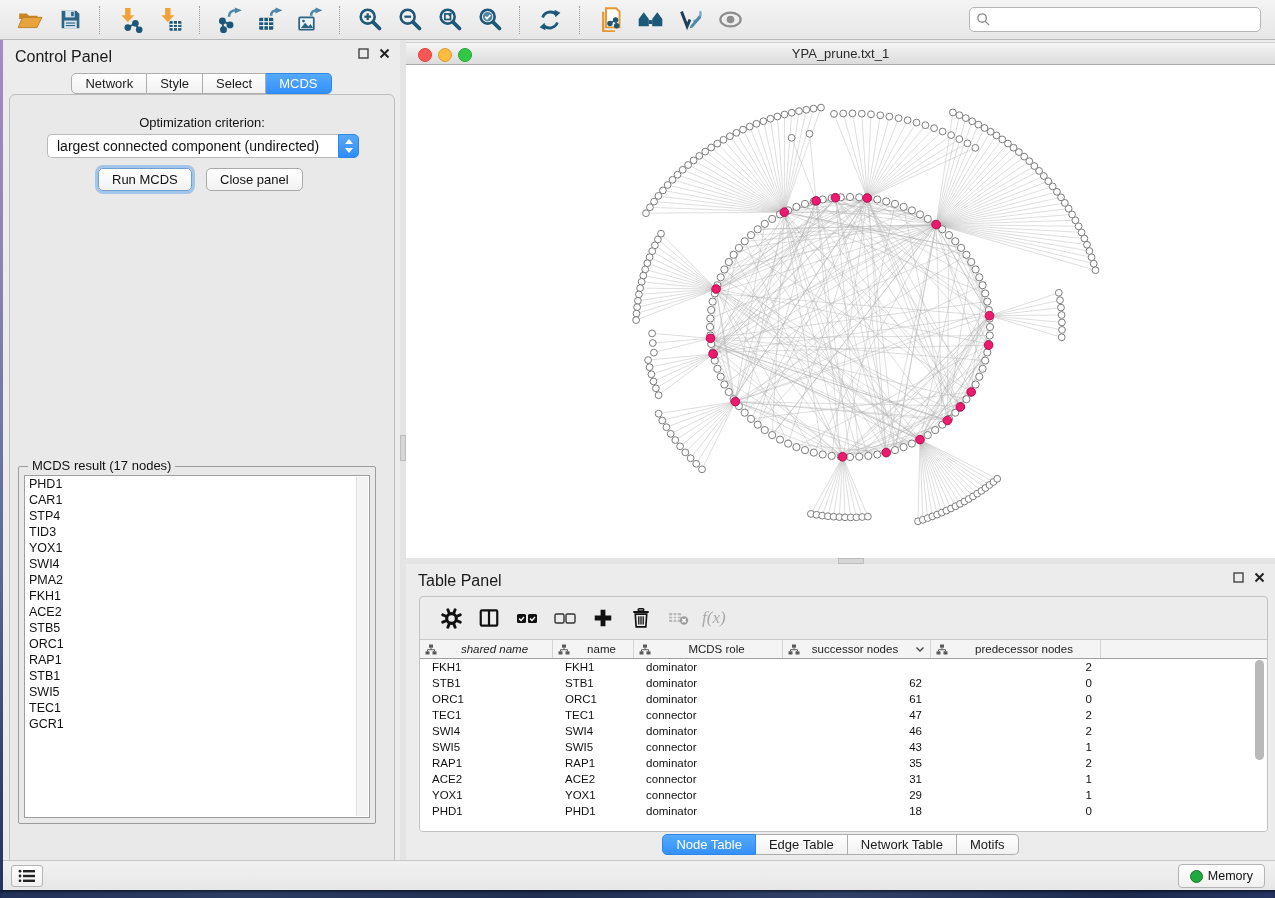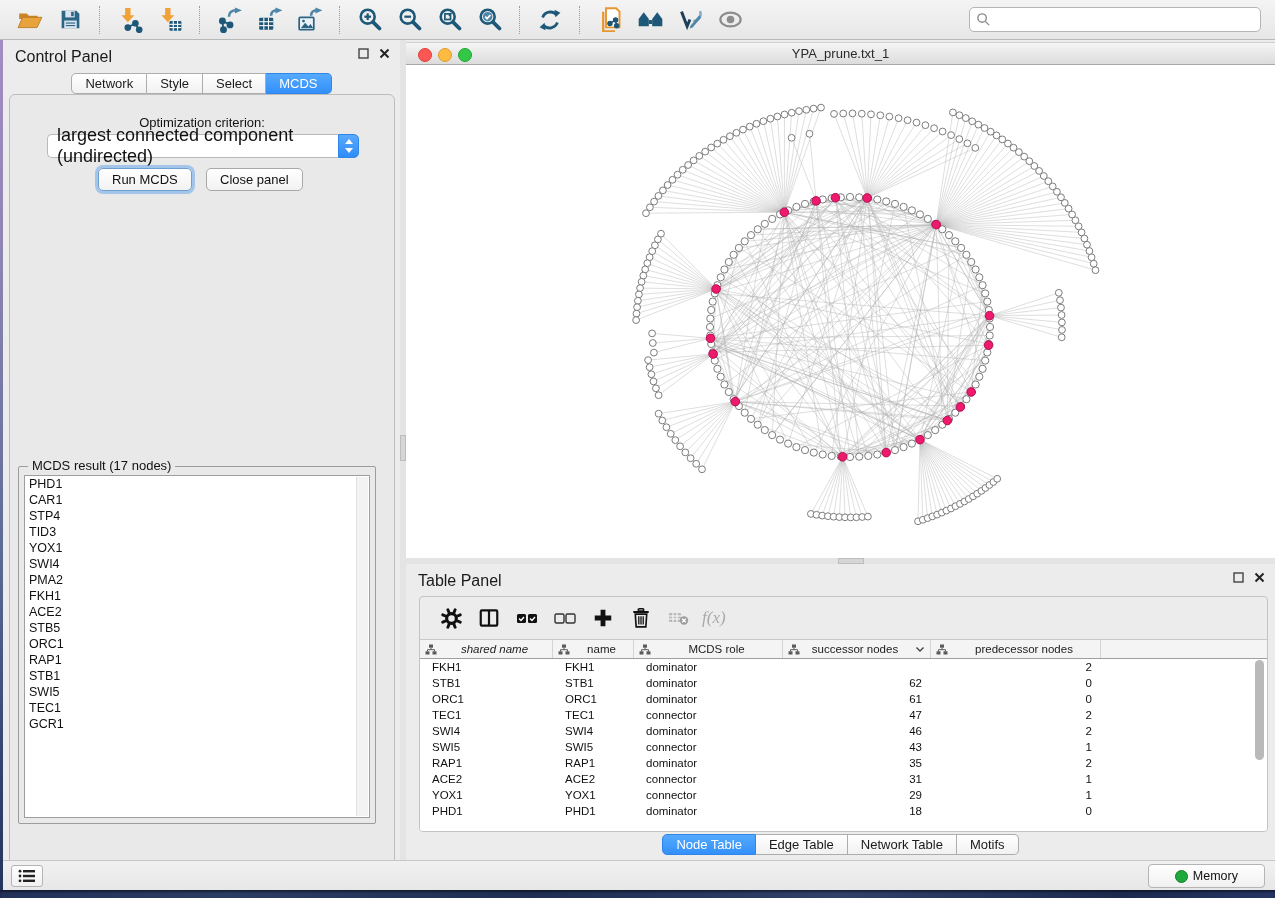--- a/index.html
+++ b/index.html
@@ -36,21 +36,21 @@
   .seg .seg-btn{border:1px solid #adadad;border-left:none;background:linear-gradient(#ffffff,#f1f1f1);
     padding:2px 13px;font:13px "Liberation Sans",sans-serif;color:#1a1a1a;height:21px;box-sizing:border-box;}
   .seg .seg-btn:first-child{border-left:1px solid #adadad;border-radius:5px 0 0 5px;}
   .seg .seg-btn:last-child{border-radius:0 5px 5px 0;}
   .seg .seg-btn.active{background:linear-gradient(#55aafd,#3390fb);color:#fff;border-color:#2e86e8;}
   #cp-content{position:absolute;left:6px;top:54px;width:384px;height:794px;background:#e9e9e9;
     border:1px solid #bdbdbd;border-radius:6px;}
   #opt-label{position:absolute;left:0;top:20px;width:100%;text-align:center;font-size:13px;color:#111;}
   #opt-select{position:absolute;left:37px;top:39px;width:312px;height:24px;display:flex;cursor:default;}
   #opt-select .sel-text{flex:1;background:#fff;border:1px solid #b9b9b9;border-right:none;border-radius:5px 0 0 5px;
-    font-size:18px;color:#111;display:flex;align-items:center;padding-left:9px;}
+    font-size:14px;color:#111;display:flex;align-items:center;padding-left:9px;}
   #opt-select .sel-stepper{width:21px;border-radius:0 5px 5px 0;background:linear-gradient(#59a9fd,#2f8cf8);
     border:1px solid #2e86e8;box-sizing:border-box;position:relative;}
   .sel-stepper .up,.sel-stepper .dn{position:absolute;left:50%;transform:translateX(-50%);width:0;height:0;border-left:4px solid transparent;border-right:4px solid transparent;}
   .sel-stepper .up{top:4px;border-bottom:5px solid #fff;}
   .sel-stepper .dn{bottom:4px;border-top:5px solid #fff;}
   .push-btn{background:linear-gradient(#ffffff,#f2f2f2);border:1px solid #a9a9a9;border-radius:5px;
     font:13px "Liberation Sans",sans-serif;color:#111;height:23px;padding:0 13px;}
   #run-btn{position:absolute;left:88px;top:73px;box-shadow:0 0 0 3px rgba(108,168,235,.55);border-color:#6f9fce;}
   #close-btn{position:absolute;left:196px;top:73px;}
   #mcds-fieldset{position:absolute;left:8px;top:371px;width:356px;height:356px;
@@ -97,21 +97,21 @@
   #tp-scroll{position:absolute;top:20px;right:2px;width:11px;bottom:3px;}
   #tp-thumb{position:absolute;top:0;left:1px;width:9px;height:100px;background:#b9b9b9;border-radius:5px;}
   #tp-tabs{position:absolute;left:0;top:270px;width:100%;display:flex;justify-content:center;}
 
   
   #status-bar{position:absolute;left:3px;top:860px;width:1272px;height:30px;
     background:linear-gradient(#f1f1f1,#e7e7e7);border-top:1px solid #c6c6c6;box-sizing:border-box;}
   #list-btn{position:absolute;left:8px;top:4px;width:32px;height:22px;background:linear-gradient(#fff,#f0f0f0);
     border:1px solid #b4b4b4;border-radius:3px;display:flex;align-items:center;justify-content:center;padding:0;}
   #memory-btn{position:absolute;right:10px;top:3px;height:24px;background:linear-gradient(#fff,#f0f0f0);
-    border:1px solid #b4b4b4;border-radius:4px;display:flex;align-items:center;gap:5px;padding:0 26px;
+    border:1px solid #b4b4b4;border-radius:4px;display:flex;align-items:center;gap:5px;padding:0 11px;
     font:12.5px "Liberation Sans",sans-serif;color:#111;}
   #memory-dot{width:11px;height:11px;border-radius:50%;background:#1fa83c;border:1px solid #157d2b;}
 </style>
 </head>
 <body>
 
 <div id="toolbar">
   <button class="tb-btn">
     <svg width="26" height="26" viewBox="0 0 24 24">
       <path d="M2 6h7l2 2h8v3H2z" fill="#c98526"></path>

